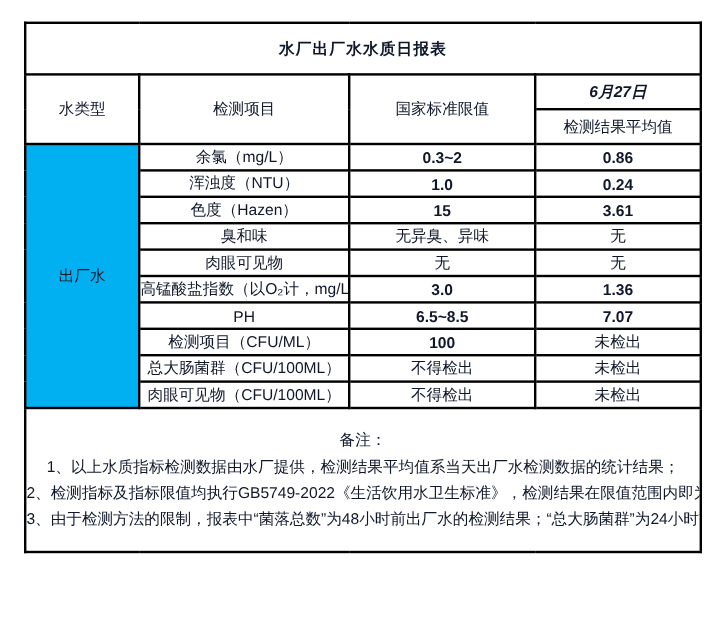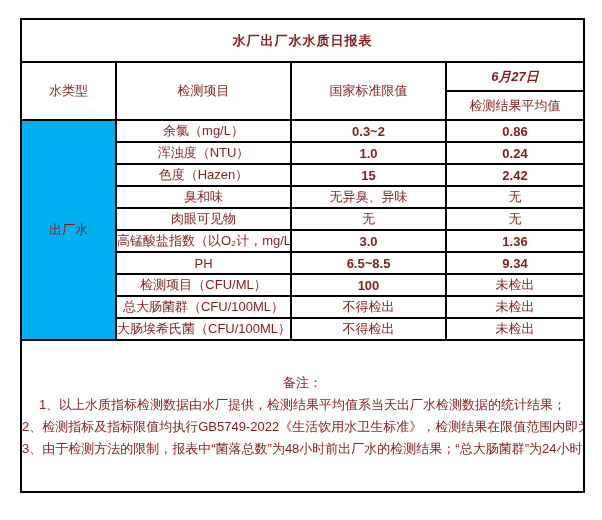--- a/index.html
+++ b/index.html
@@ -2,21 +2,21 @@
 <html><head>
 <meta charset="utf-8">
 <style>
   * { margin:0; padding:0; box-sizing:border-box; }
   html,body { background:#ffffff; }
   .sheet {
     position:relative;
     width:602px; height:520px;
     background:#ffffff;
     font-family:"Liberation Sans","DejaVu Sans",sans-serif;
-    color:#7f1d1d;
+    color:#0f172a;
   }
   table.report {
     position:absolute; left:20px; top:18px;
     width:563px;
     border-collapse:collapse;
     table-layout:fixed;
   }
   table.report td {
     border:2px solid #000;
     font-size:13px;
@@ -37,21 +37,21 @@
   tr.data td { height:22px; }
   td.group-cell {
     background:#00B0F0;
     font-size:13px;
   }
   td.item-cell {
     text-align:left;
     padding-left:3px;
   }
   td.notes-cell {
-    height:152px;
+    height:120px;
     text-align:left;
     vertical-align:top;
     padding:7px 5px 0 4px;
     font-size:13px;
     line-height:22px;
     white-space:normal;
     margin-top:20px;
   }
   .num { font-weight:bold; }
 </style>
@@ -87,54 +87,54 @@
       <td class="val num">0.86</td>
     </tr>
     <tr class="data">
       <td class="item-cell">浑浊度（NTU）</td>
       <td class="val num">1.0</td>
       <td class="val num">0.24</td>
     </tr>
     <tr class="data">
       <td class="item-cell">色度（Hazen）</td>
       <td class="val num">15</td>
-      <td class="val num">2.42</td>
+      <td class="val num">3.61</td>
     </tr>
     <tr class="data">
       <td class="item-cell">臭和味</td>
       <td class="val">无异臭、异味</td>
       <td class="val">无</td>
     </tr>
     <tr class="data">
       <td class="item-cell">肉眼可见物</td>
       <td class="val">无</td>
       <td class="val">无</td>
     </tr>
     <tr class="data">
       <td class="item-cell">高锰酸盐指数（以O₂计，mg/L）</td>
       <td class="val num">3.0</td>
       <td class="val num">1.36</td>
     </tr>
     <tr class="data">
       <td class="item-cell">PH</td>
       <td class="val num">6.5~8.5</td>
-      <td class="val num">9.34</td>
+      <td class="val num">7.07</td>
     </tr>
     <tr class="data">
       <td class="item-cell">检测项目（CFU/ML）</td>
       <td class="val num">100</td>
       <td class="val">未检出</td>
     </tr>
     <tr class="data">
       <td class="item-cell">总大肠菌群（CFU/100ML）</td>
       <td class="val">不得检出</td>
       <td class="val">未检出</td>
     </tr>
     <tr class="data">
-      <td class="item-cell">大肠埃希氏菌（CFU/100ML）</td>
+      <td class="item-cell">肉眼可见物（CFU/100ML）</td>
       <td class="val">不得检出</td>
       <td class="val">未检出</td>
     </tr>
 
     <tr>
       <td class="notes-cell" colspan="4">
         <div>备注：</div>
         <div>1、以上水质指标检测数据由水厂提供，检测结果平均值系当天出厂水检测数据的统计结果；</div>
         <div>2、检测指标及指标限值均执行GB5749-2022《生活饮用水卫生标准》，检测结果在限值范围内即为合格；</div>
         <div>3、由于检测方法的限制，报表中“菌落总数”为48小时前出厂水的检测结果；“总大肠菌群”为24小时前出厂水的检测结果；“大肠埃希氏菌群”为28-30小时前出厂水的检测结果。</div>

